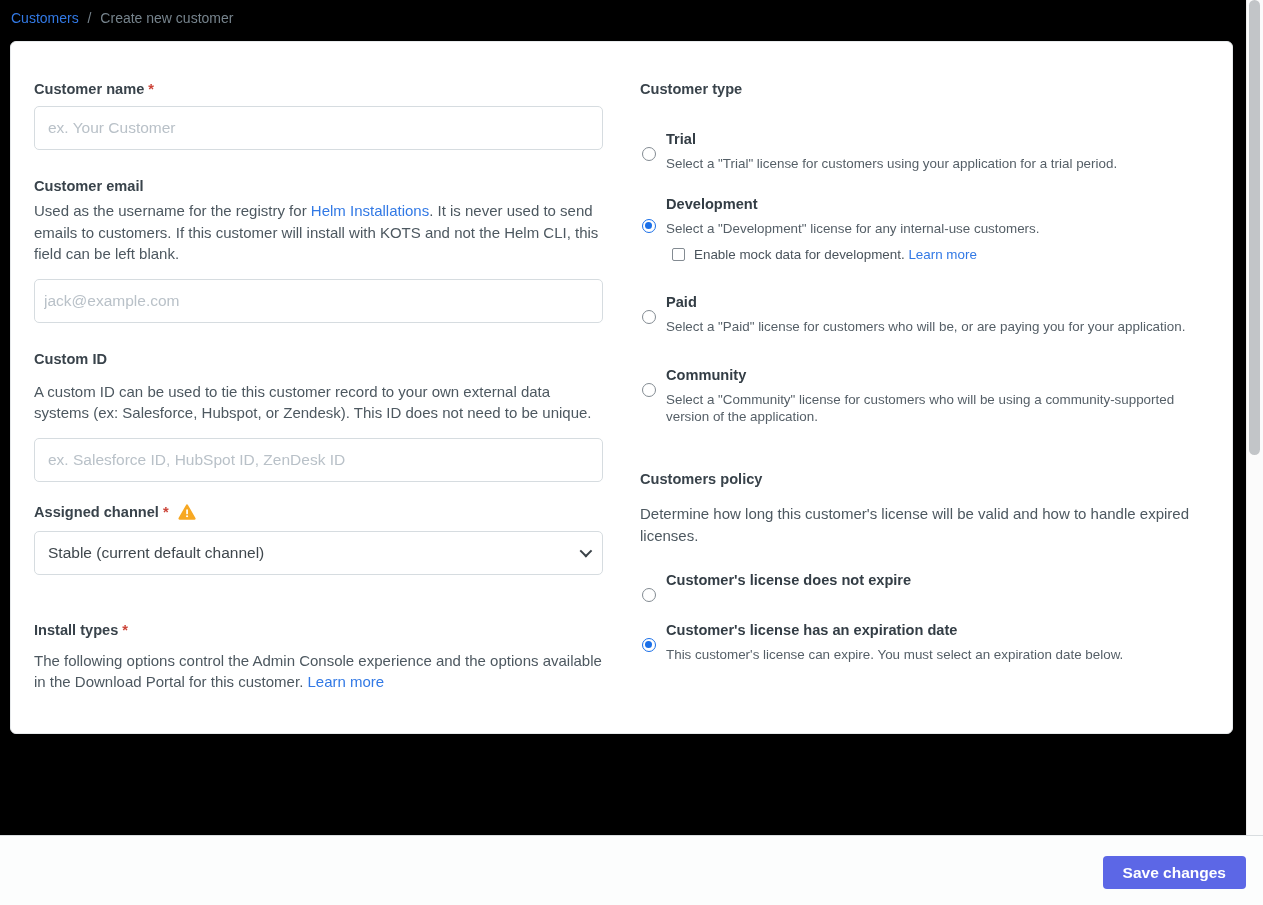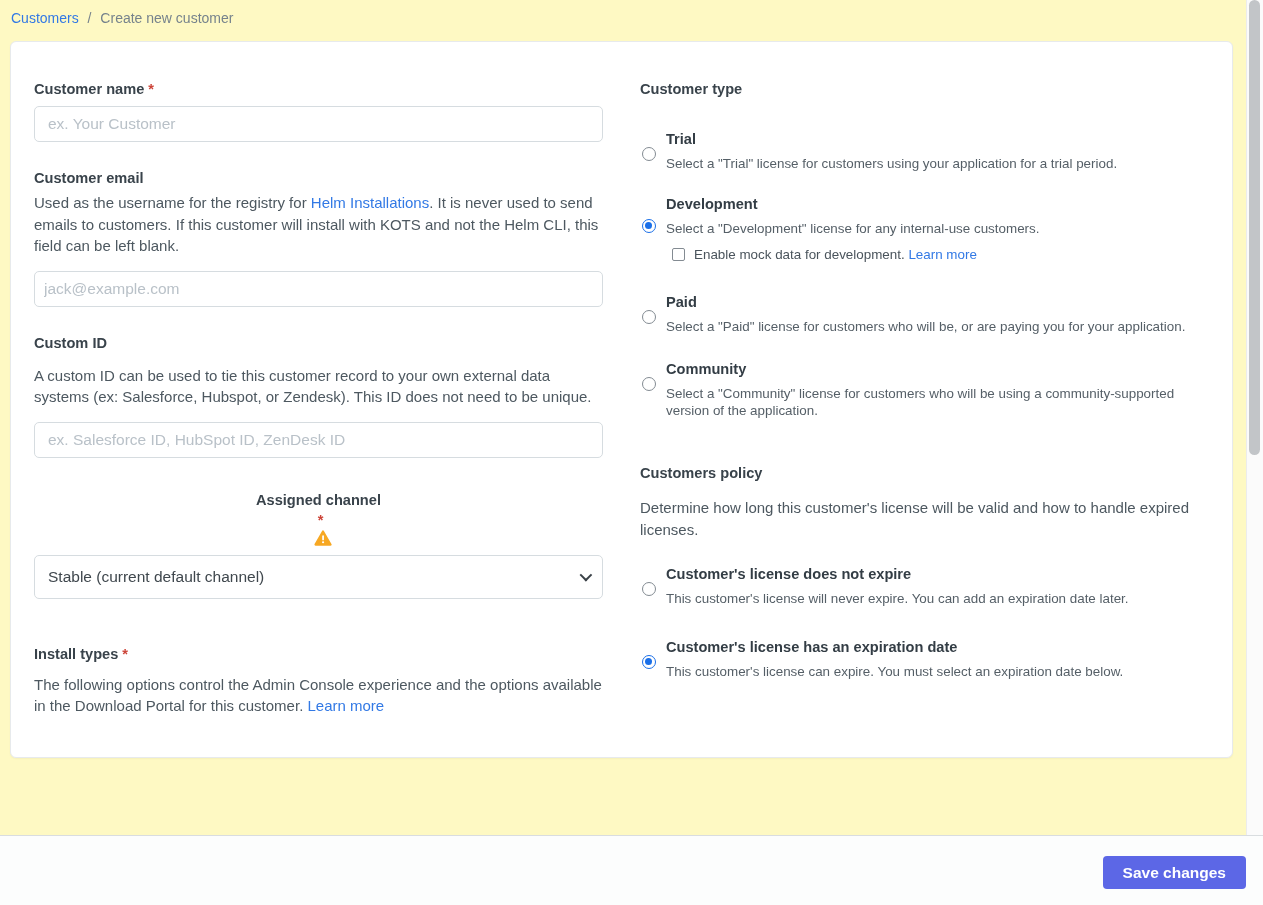--- a/index.html
+++ b/index.html
@@ -1,18 +1,18 @@
 <!DOCTYPE html>
 <html><head>
 <meta charset="utf-8">
 <style>
   * { box-sizing: border-box; margin: 0; padding: 0; }
   html, body { background: #f4f7f8; }
   body { font-family: "Liberation Sans", "DejaVu Sans", sans-serif; }
-  .page { position: relative; width: 1263px; height: 905px; overflow: hidden; background: #fef9c3; }
+  .page { position: relative; width: 1263px; height: 905px; overflow: hidden; background: #000000; }
 
   
   .breadcrumb { padding: 10px 0 0 11px; font-size: 14px; color: #76838c; }
   .breadcrumb a { color: #3279e5; text-decoration: none; cursor: pointer; }
   .breadcrumb .sep { margin: 0 5px; color: #76838c; }
 
   
   .card { background: #fff; border: 1px solid #e7eaec; border-radius: 6px;
           box-shadow: 0 1px 2px rgba(0,0,0,.04); margin: 0 30px 0 10px; }
   .header-card { margin-top: 17px; padding: 22px 23px 21px 23px; }
@@ -20,32 +20,32 @@
   .header-card p { margin-top: 14px; font-size: 15px; line-height: 21px; color: #4d5860; }
   a.inline-link { color: #3279e5; text-decoration: none; cursor: pointer; }
 
   .main-card { margin-top: 15px; padding: 37px 23px 40px 23px; min-height: 680px; display: flex; gap: 37px; align-items: flex-start; }
   .col { width: 570px; }
 
   
   .field-label { font-size: 14.6px; font-weight: 700; color: #39434b; line-height: 20px; }
   .req { color: #cc4438; margin-left: 4px; font-weight: 700; }
   .helper { font-size: 15px; line-height: 21.5px; color: #4d5860; }
-  .text-input { width: 100%; height: 36px; border: 1px solid #d6dce0; border-radius: 5px;
+  .text-input { width: 100%; height: 44px; border: 1px solid #d6dce0; border-radius: 5px;
                 padding: 0 13px; font-size: 15.5px; color: #3f474d; background: #fff; outline: none;
                 font-family: "Liberation Sans", sans-serif; }
   .text-input::placeholder { color: #b9c1c8; opacity: 1; }
   .mt-name-input { margin-top: 7px; }
   .lbl-email { margin-top: 26px; }
   .desc-email { margin-top: 4px; }
   .input-email { margin-top: 14px; padding-left: 9px; }
   .lbl-custom { margin-top: 26px; }
   .desc-custom { margin-top: 12px; }
   .input-custom { margin-top: 14px; }
-  .lbl-channel { margin-top: 32px; display: flex; align-items: center; flex-direction: column; }
+  .lbl-channel { margin-top: 20px; display: flex; align-items: center; }
   .warn-icon { margin-left: 9px; display: inline-flex; }
   .select-wrap { position: relative; margin-top: 9px; }
   .select-wrap select { width: 100%; height: 44px; border: 1px solid #d6dce0; border-radius: 5px;
         padding: 0 32px 0 13px; font-size: 15.5px; color: #3f474d; background: #fff;
         appearance: none; -webkit-appearance: none; outline: none; cursor: pointer;
         font-family: "Liberation Sans", sans-serif; }
   .chevron { position: absolute; right: 14px; top: 17px; width: 9px; height: 9px; pointer-events: none;
              border-right: 2px solid #3a4147; border-bottom: 2px solid #3a4147;
              transform: rotate(45deg) translateY(-2px); }
   .lbl-install { margin-top: 45px; }
@@ -61,21 +61,21 @@
   .radio { position: absolute; left: 2px; top: 25px; width: 14px; height: 14px;
            border: 1.5px solid #838b92; border-radius: 50%; background: #fff; cursor: pointer; }
   .radio .dot { display: none; }
   .radio.checked { border-color: #1a6fe8; }
   .radio.checked .dot { display: block; width: 7px; height: 7px; margin: 2px; border-radius: 50%; background: #1a6fe8; }
   .opt-mid .radio { top: 18px; }
 
   .opt-development { margin-top: 22px; }
   .opt-trial { margin-top: 30px; }
   .opt-paid { margin-top: 30px; }
-  .opt-community { margin-top: 24px; }
+  .opt-community { margin-top: 30px; }
 
   .mock-row { margin-top: 10px; margin-left: 6px; display: flex; align-items: center; gap: 9px;
               font-size: 13.4px; color: #4a545c; }
   .checkbox { width: 13px; height: 13px; border: 1px solid #838b92; border-radius: 2px; background: #fff;
               cursor: pointer; flex: 0 0 auto; }
 
   .exp-heading { margin-top: 44px; }
   .exp-opt-1 { margin-top: 24px; }
   .exp-opt-2 { margin-top: 30px; }
 
@@ -183,21 +183,20 @@
         <div class="opt-label">Community</div>
         <div class="opt-desc">Select a "Community" license for customers who will be using a community-supported version of the application.</div>
       </div>
 
       <div class="section-heading exp-heading">Customers policy</div>
       <p class="section-desc">Determine how long this customer's license will be valid and how to handle expired licenses.</p>
 
       <div class="opt opt-mid exp-opt-1">
         <span class="radio"></span>
         <div class="opt-label">Customer's license does not expire</div>
-        <div class="opt-desc">This customer's license will never expire. You can add an expiration date later.</div>
       </div>
 
       <div class="opt opt-mid exp-opt-2">
         <span class="radio checked">
             <span class="dot"></span>
           </span>
         <div class="opt-label">Customer's license has an expiration date</div>
         <div class="opt-desc">This customer's license can expire. You must select an expiration date below.</div>
       </div>
     </div>

